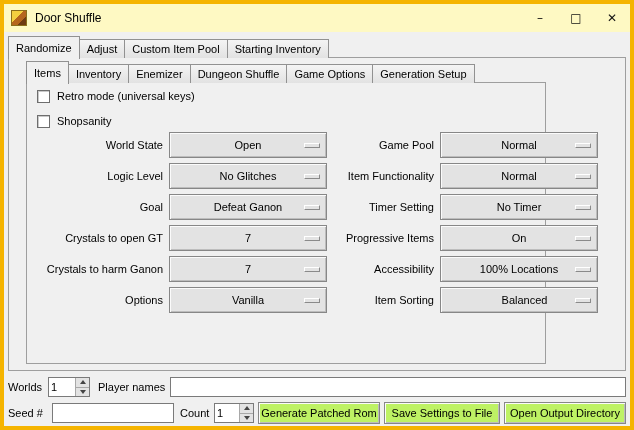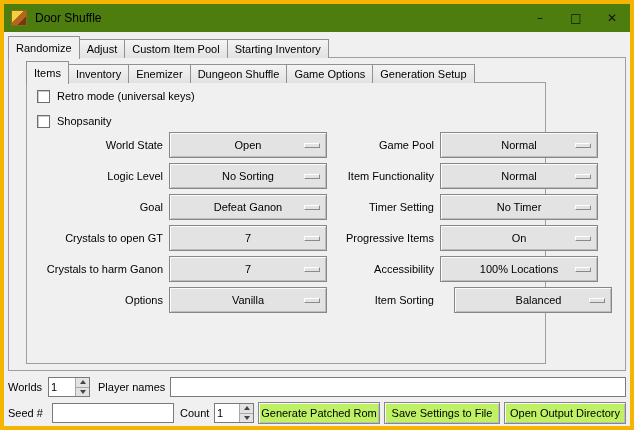--- a/index.html
+++ b/index.html
@@ -6,21 +6,21 @@
   body { margin: 0; background: #ffffff; font-family: "Liberation Sans", "DejaVu Sans", sans-serif; }
 
   .window {
     position: relative;
     width: 634px; height: 430px;
     background: #f5b400;              
     overflow: hidden;
   }
   .titlebar {
     position: absolute; top: 4px; left: 4px; right: 4px; height: 28px;
-    background: #4d7c0f;
+    background: #fef9c3;
     display: flex; align-items: center;
   }
   .app-icon {
     width: 16px; height: 16px; margin-left: 7px;
     background: linear-gradient(135deg, #f4d03f 0 40%, #b5651d 40% 70%, #6e3b12 70% 100%);
     border: 1px solid #8a6d1a;
   }
   .title-text { margin-left: 8px; font-size: 12px; color: #000; }
   .win-buttons { position: absolute; right: 0; top: 0; height: 100%; display: flex; }
   .win-btn {
@@ -160,21 +160,21 @@
         </div>
 
         <div class="opt-label" style="top:49px; left:2px; width:134px;">World State</div>
         <div class="dropdown" style="top:49px; left:142px;">
           <span>Open</span>
           <div class="dd-indicator"></div>
         </div>
 
         <div class="opt-label" style="top:80px; left:2px; width:134px;">Logic Level</div>
         <div class="dropdown" style="top:80px; left:142px;">
-          <span>No Sorting</span>
+          <span>No Glitches</span>
           <div class="dd-indicator"></div>
         </div>
 
         <div class="opt-label" style="top:111px; left:2px; width:134px;">Goal</div>
         <div class="dropdown" style="top:111px; left:142px;">
           <span>Defeat Ganon</span>
           <div class="dd-indicator"></div>
         </div>
 
         <div class="opt-label" style="top:142px; left:2px; width:134px;">Crystals to open GT</div>
@@ -219,21 +219,21 @@
           <div class="dd-indicator"></div>
         </div>
 
         <div class="opt-label" style="top:173px; left:250px; width:157px;">Accessibility</div>
         <div class="dropdown" style="top:173px; left:413px;">
           <span>100% Locations</span>
           <div class="dd-indicator"></div>
         </div>
 
         <div class="opt-label" style="top:204px; left:250px; width:157px;">Item Sorting</div>
-        <div class="dropdown" style="top:204px; left:427px;padding-left:11px;">
+        <div class="dropdown" style="top:204px; left:413px;padding-left:11px;">
           <span>Balanced</span>
           <div class="dd-indicator"></div>
         </div>
 
       </div>
     </div>
 
     <div class="b-label" style="top:344px; left:4px;">Worlds</div>
     <div class="spinbox" style="top:345px; left:44px; width:42px;">
       <input class="spin-input" value="1" style="">

